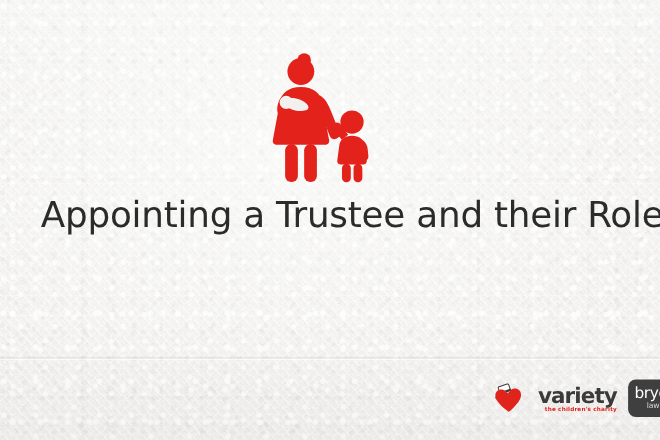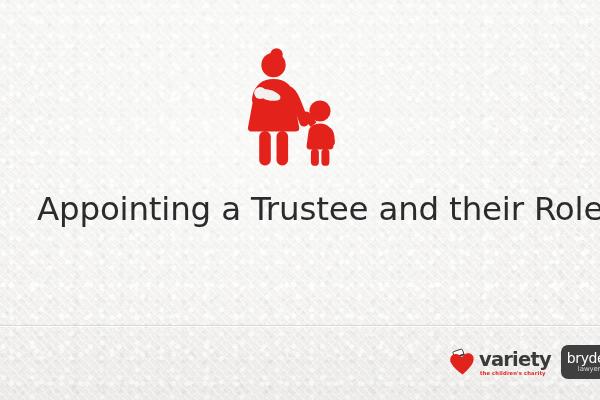--- a/index.html
+++ b/index.html
@@ -66,21 +66,21 @@
     top: 48px;
     width: 96px;
     height: 118px;
   }
   #family-icon svg { display: block; width: 100%; height: 100%; }
 
   
   #slide-title {
     position: absolute;
     left: 37px;
-    top: 190px;
+    top: 176px;
     width: 540px;
     margin: 0;
     font-family: "DejaVu Sans", sans-serif;
     font-size: 32.5px;
     font-weight: 400;
     letter-spacing: -0.2px;
     color: #2b2b2b;
     white-space: nowrap;
   }
 
@@ -115,22 +115,22 @@
   #variety-logo {
     position: relative;
     display: flex;
     align-items: center;
     height: 34px;
   }
   #variety-mark { width: 30px; height: 28px; display: block; flex: 0 0 auto; }
   #variety-wordmark-wrap {
     display: flex;
     flex-direction: column;
-    align-items: flex-start;
-    margin-left: 1px;
+    align-items: flex-end;
+    margin-left: 11px;
     padding-top: 2px;
   }
   #variety-wordmark {
     font-family: "DejaVu Sans", sans-serif;
     font-size: 19.5px;
     font-weight: 700;
     letter-spacing: -0.8px;
     color: #3a3a3a;
     line-height: 1;
   }

